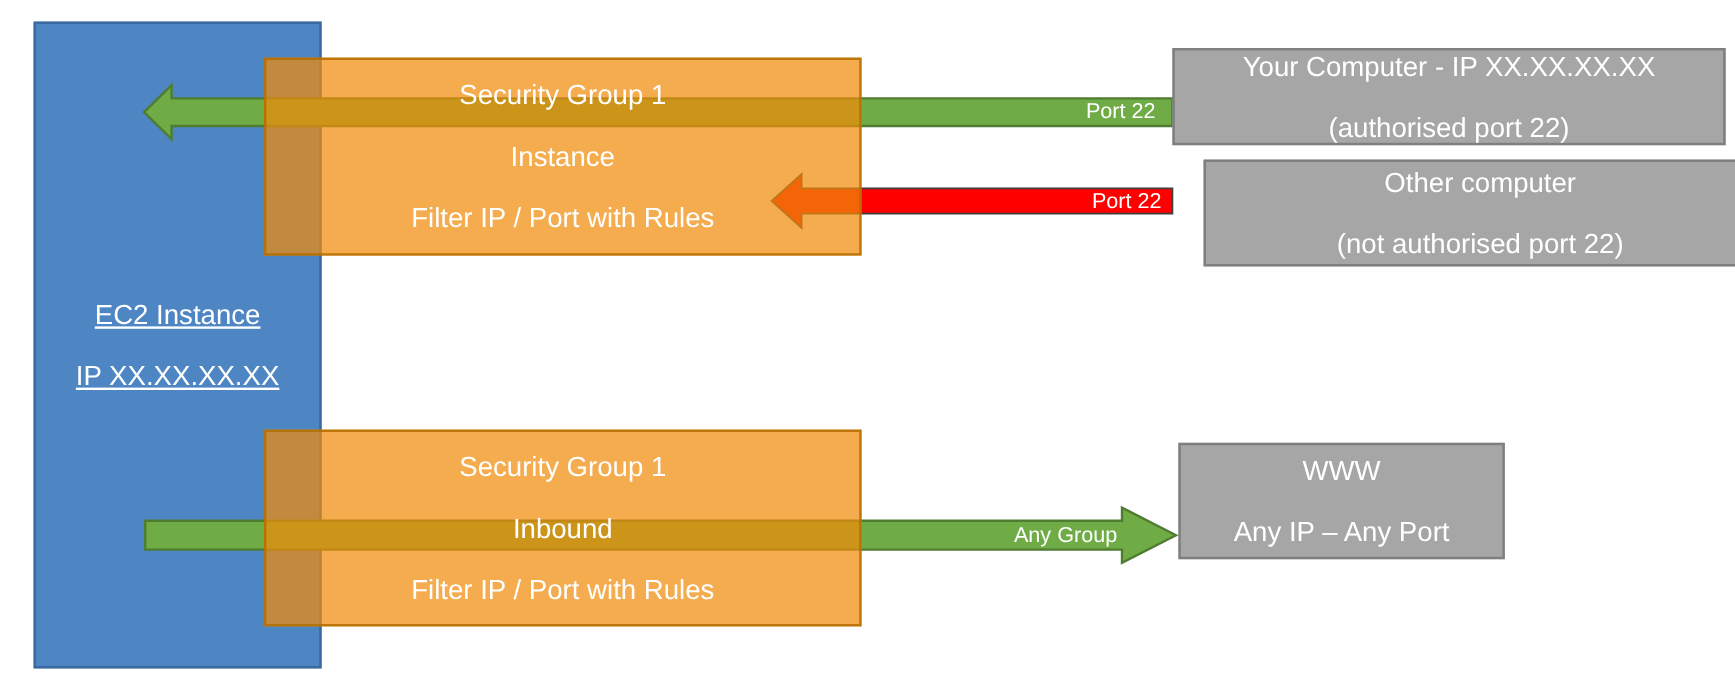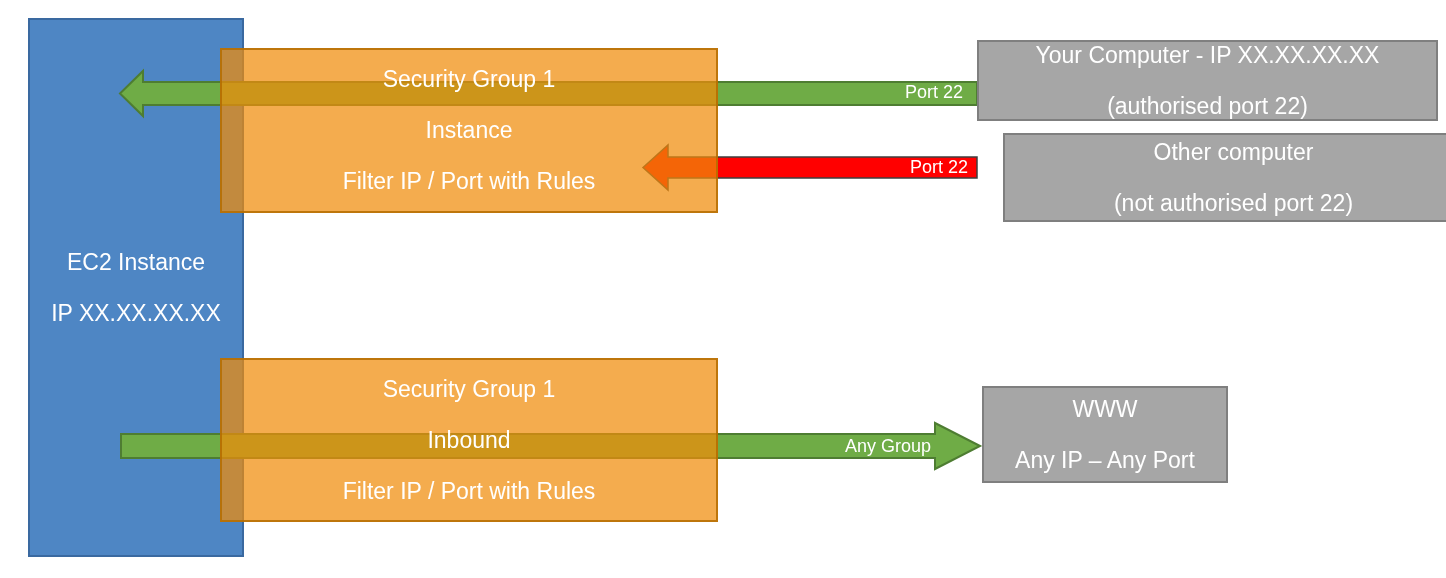--- a/index.html
+++ b/index.html
@@ -20,44 +20,45 @@
     align-items: center;
     text-align: center;
     color: var(--text);
     font-size: 23px;
     line-height: 35px;
     white-space: nowrap;
     gap: 16px;
   }
   .box .line { display: block; }
   #ec2-box {
-    left: 28px; top: 18px; width: 216px; height: 539px;
+    left: 28px; top: 18px; width: 240px; height: 539px;
     background: var(--blue);
     border: 2px solid var(--blue-border);
     z-index: 1;
+    text-decoration: underline;
   }
   #arrow-layer {
     position: absolute; left: 0; top: 0; width: 1446px; height: 578px;
     z-index: 2;
   }
   .sg-box {
     background: var(--orange-fill);
     border: 2px solid var(--orange-border);
     z-index: 3;
   }
   #sg-inbound-box  { left: 220px; top: 48px;  width: 498px; height: 165px; }
   #sg-outbound-box { left: 220px; top: 358px; width: 498px; height: 164px; }
   .gray-box {
     background: var(--gray);
     border: 2px solid var(--gray-border);
     z-index: 4;
   }
   #your-computer-box  { left: 977px; top: 40px;  width: 461px; height: 81px; }
   #other-computer-box { left: 977px; top: 133px; width: 461px; height: 89px; margin-left: 26px; }
-  #www-box            { left: 982px; top: 386px; width: 246px; height: 97px; align-items: center; }
+  #www-box            { left: 982px; top: 369px; width: 272px; height: 97px; align-items: center; }
   .arrow-label {
     position: absolute;
     color: var(--text);
     font-size: 18px;
     text-align: right;
     z-index: 5;
     white-space: nowrap;
   }
   #label-inbound-allowed { left: 650px; top: 81px;  width: 313px; height: 23px; line-height: 23px; }
   #label-inbound-blocked { left: 650px; top: 156px; width: 318px; height: 23px; line-height: 23px; }

